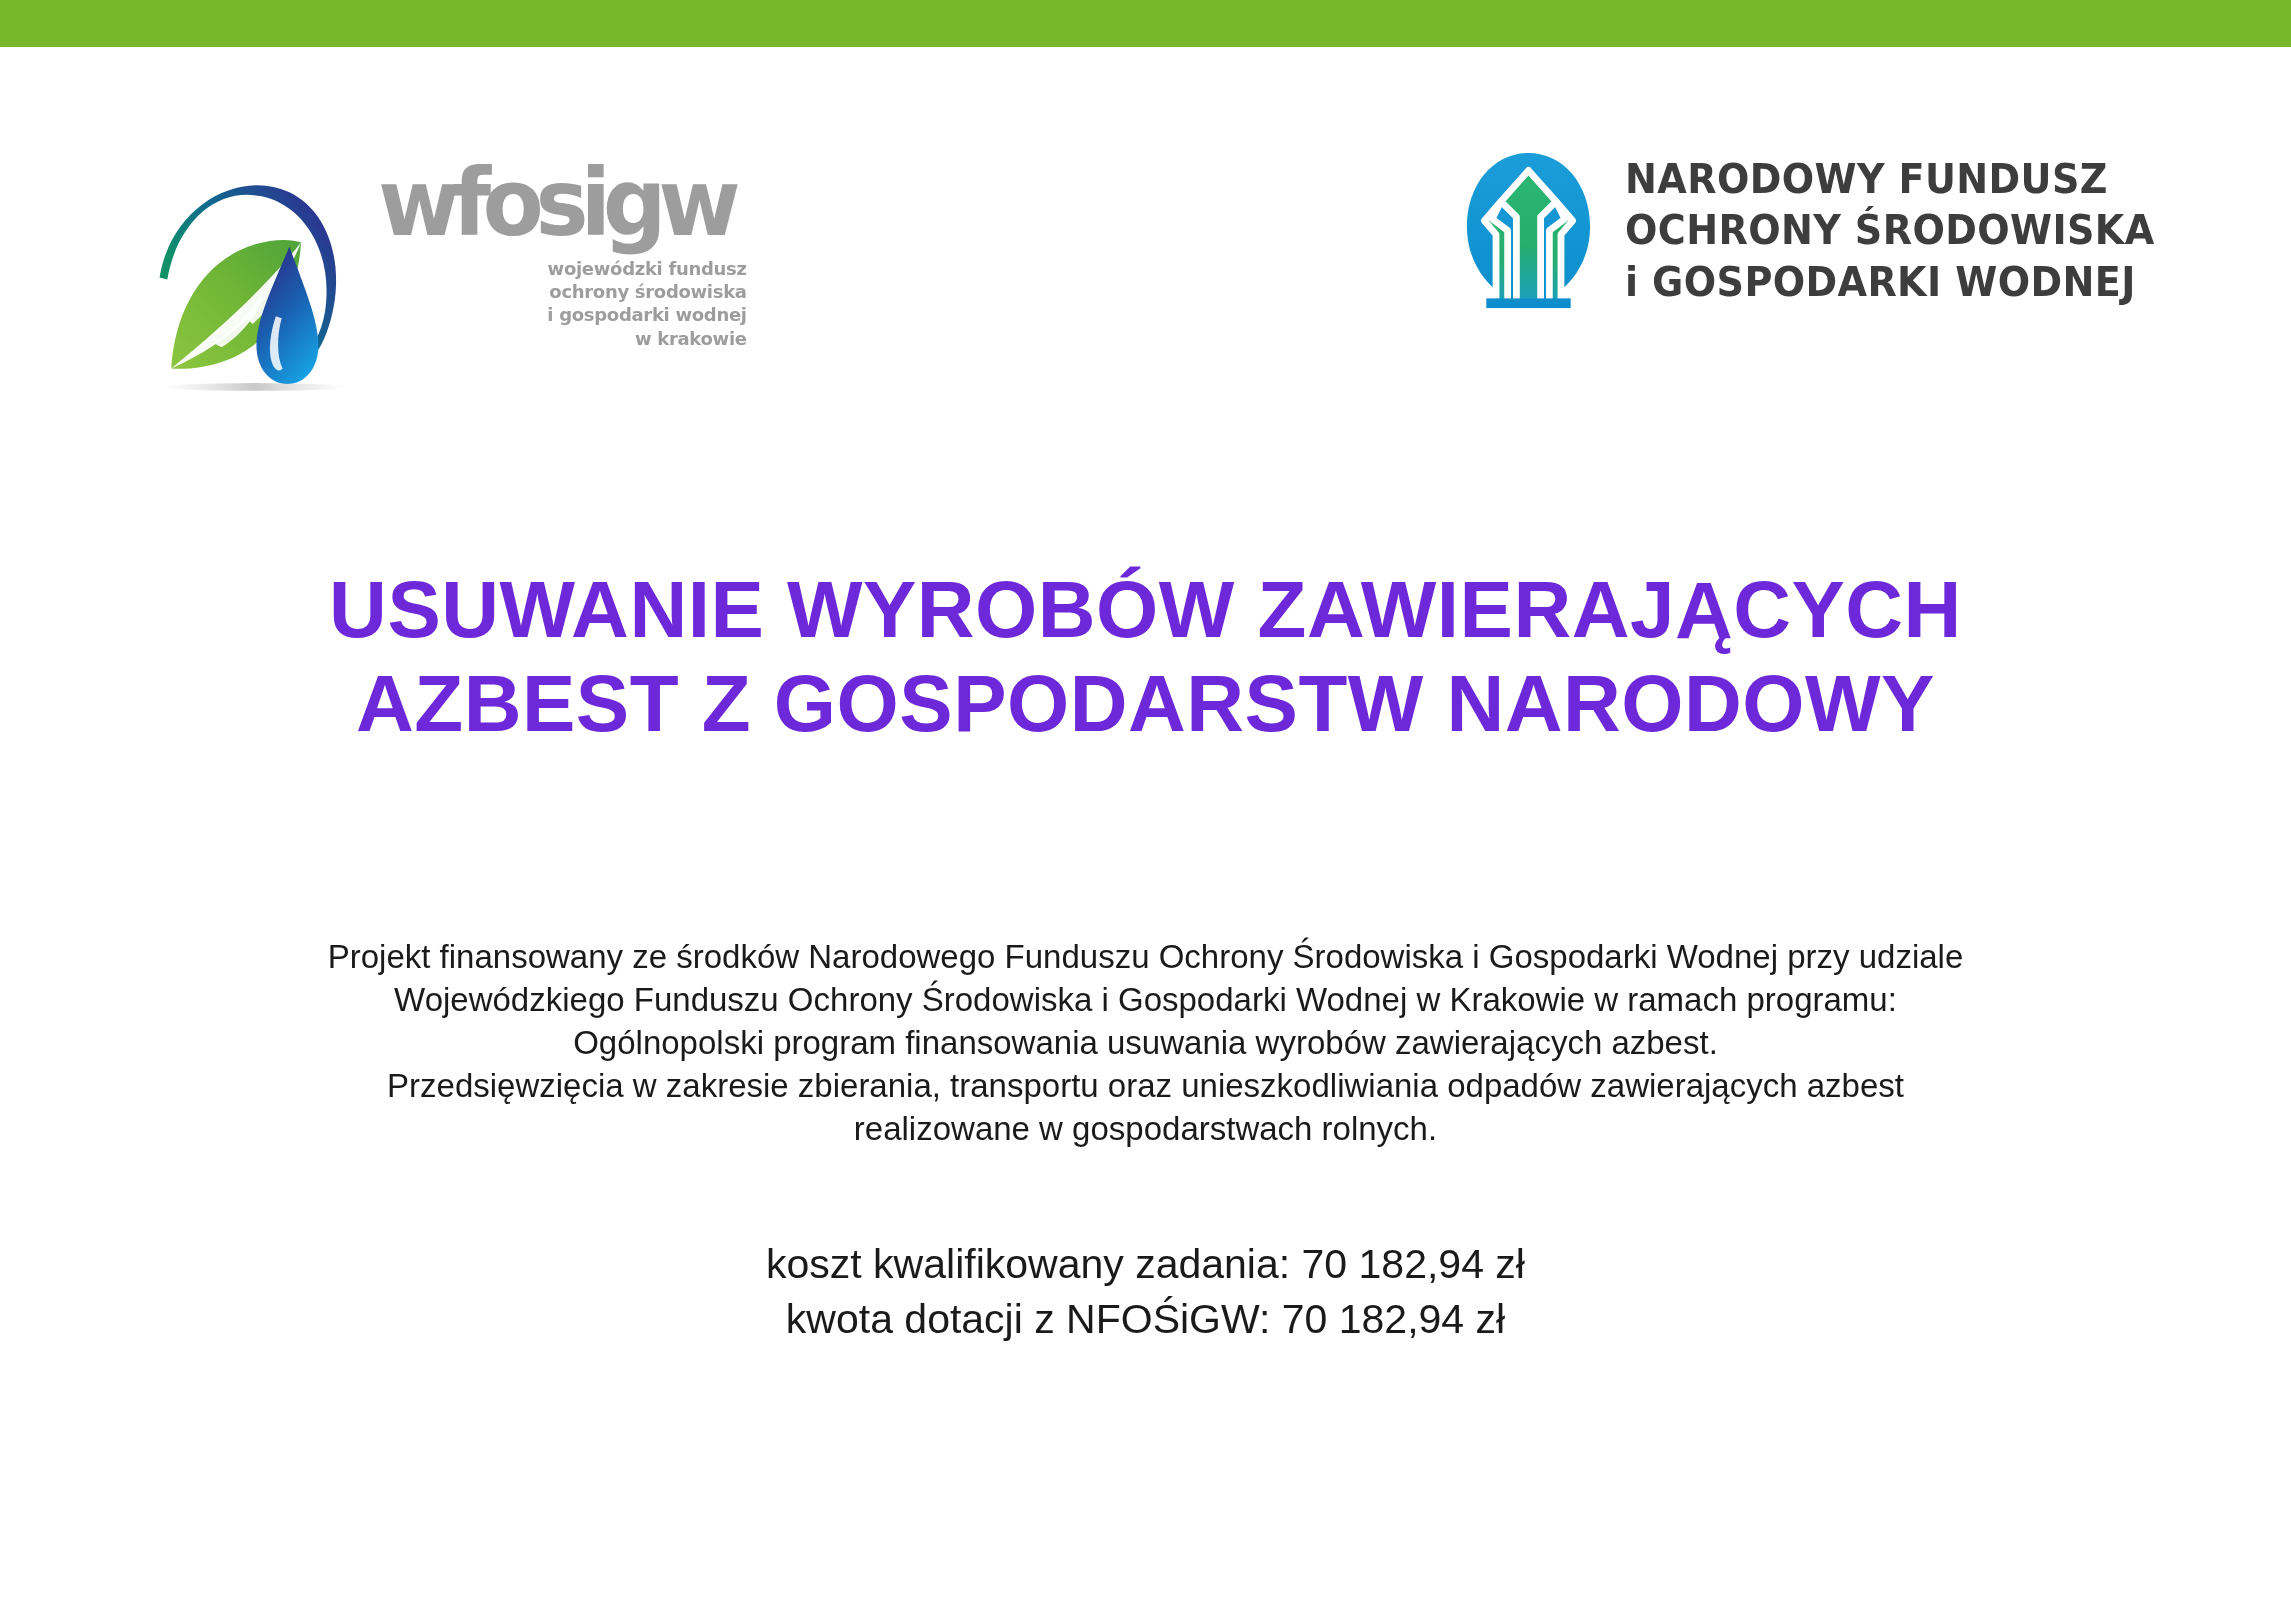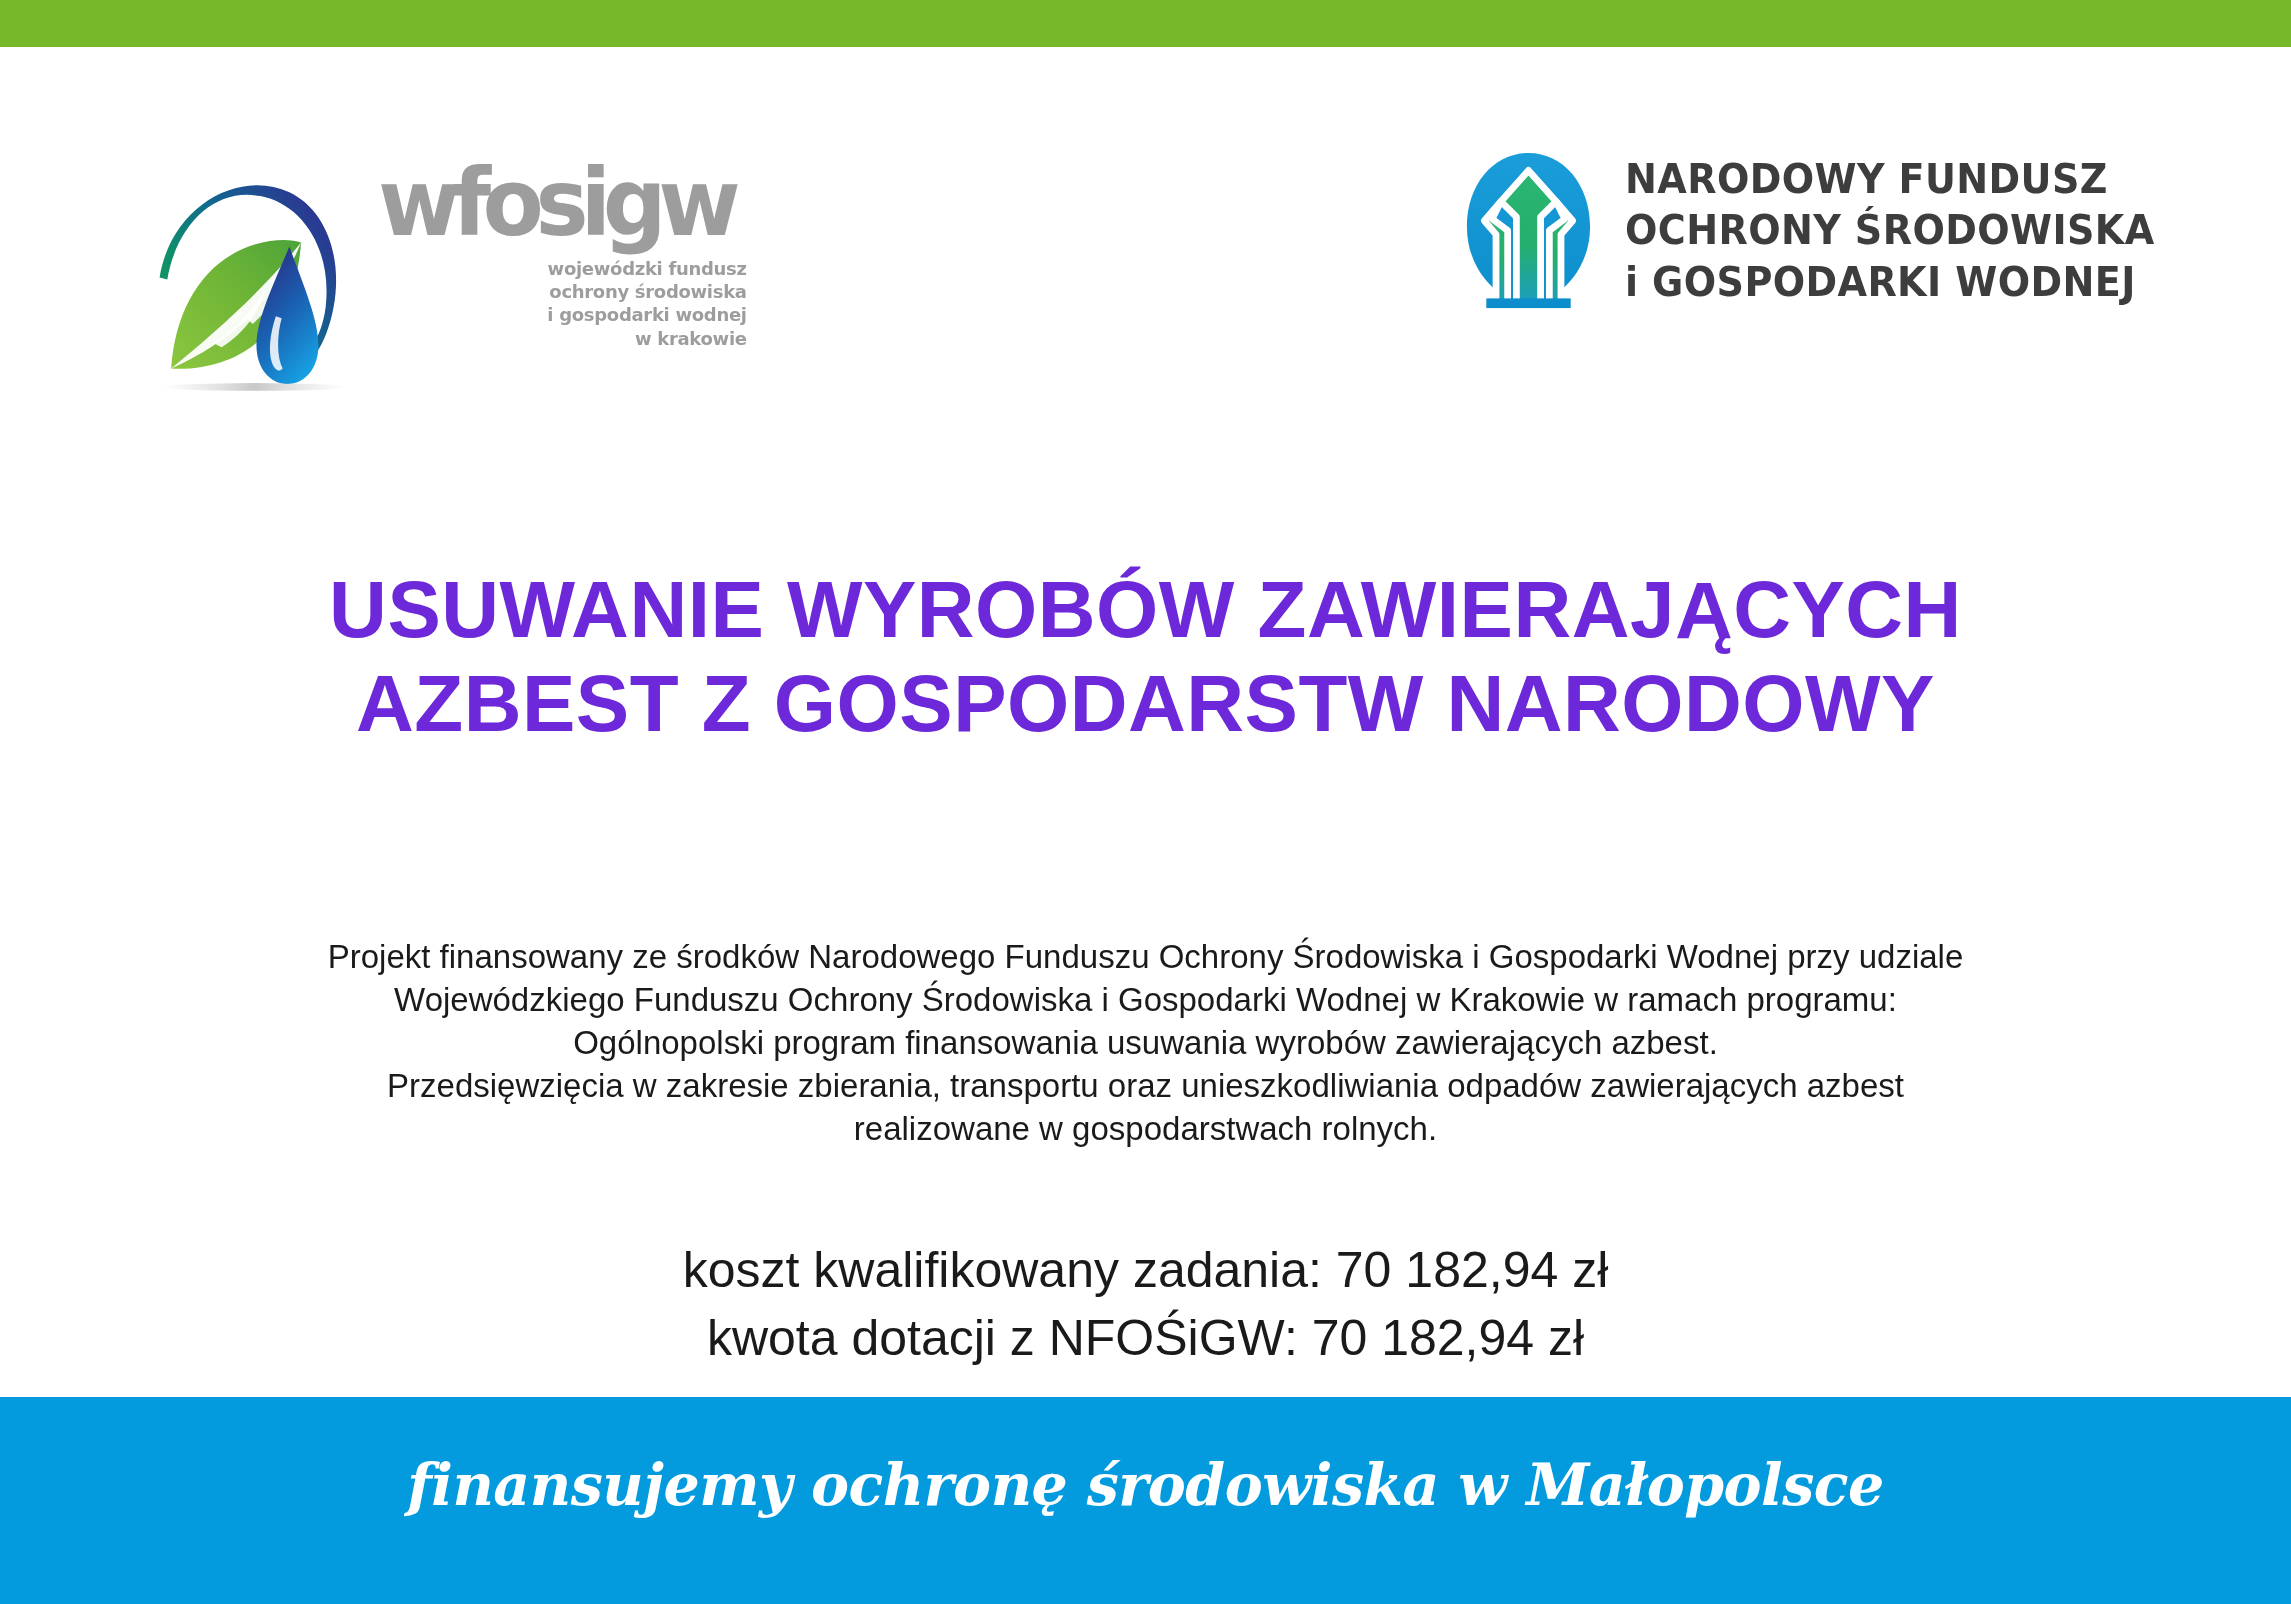--- a/index.html
+++ b/index.html
@@ -148,21 +148,21 @@
     display: block;
     white-space: nowrap;
   }
   .amounts {
     position: absolute;
     top: 1237px;
     left: 0;
     width: 2291px;
     text-align: center;
     font-family: "Liberation Sans", sans-serif;
-    font-size: 50px;
+    font-size: 41px;
     line-height: 1.35;
     color: #1a1a1a;
   }
   .amounts .al {
     display: block;
     white-space: nowrap;
   }
 
   
   .bottom-bar {
@@ -312,18 +312,15 @@
     <span class="bl">Ogólnopolski program finansowania usuwania wyrobów zawierających azbest.</span>
     <span class="bl">Przedsięwzięcia w zakresie zbierania, transportu oraz unieszkodliwiania odpadów zawierających azbest</span>
     <span class="bl">realizowane w gospodarstwach rolnych.</span>
   </div>
 
   <div class="amounts">
     <span class="al">koszt kwalifikowany zadania: 70 182,94 zł</span>
     <span class="al">kwota dotacji z NFOŚiGW: 70 182,94 zł</span>
   </div>
 
-  <div class="bottom-bar">
-    <div class="tagline">finansujemy ochronę środowiska w Małopolsce</div>
-  </div>
 
 </div>
 
 
 </body></html>

